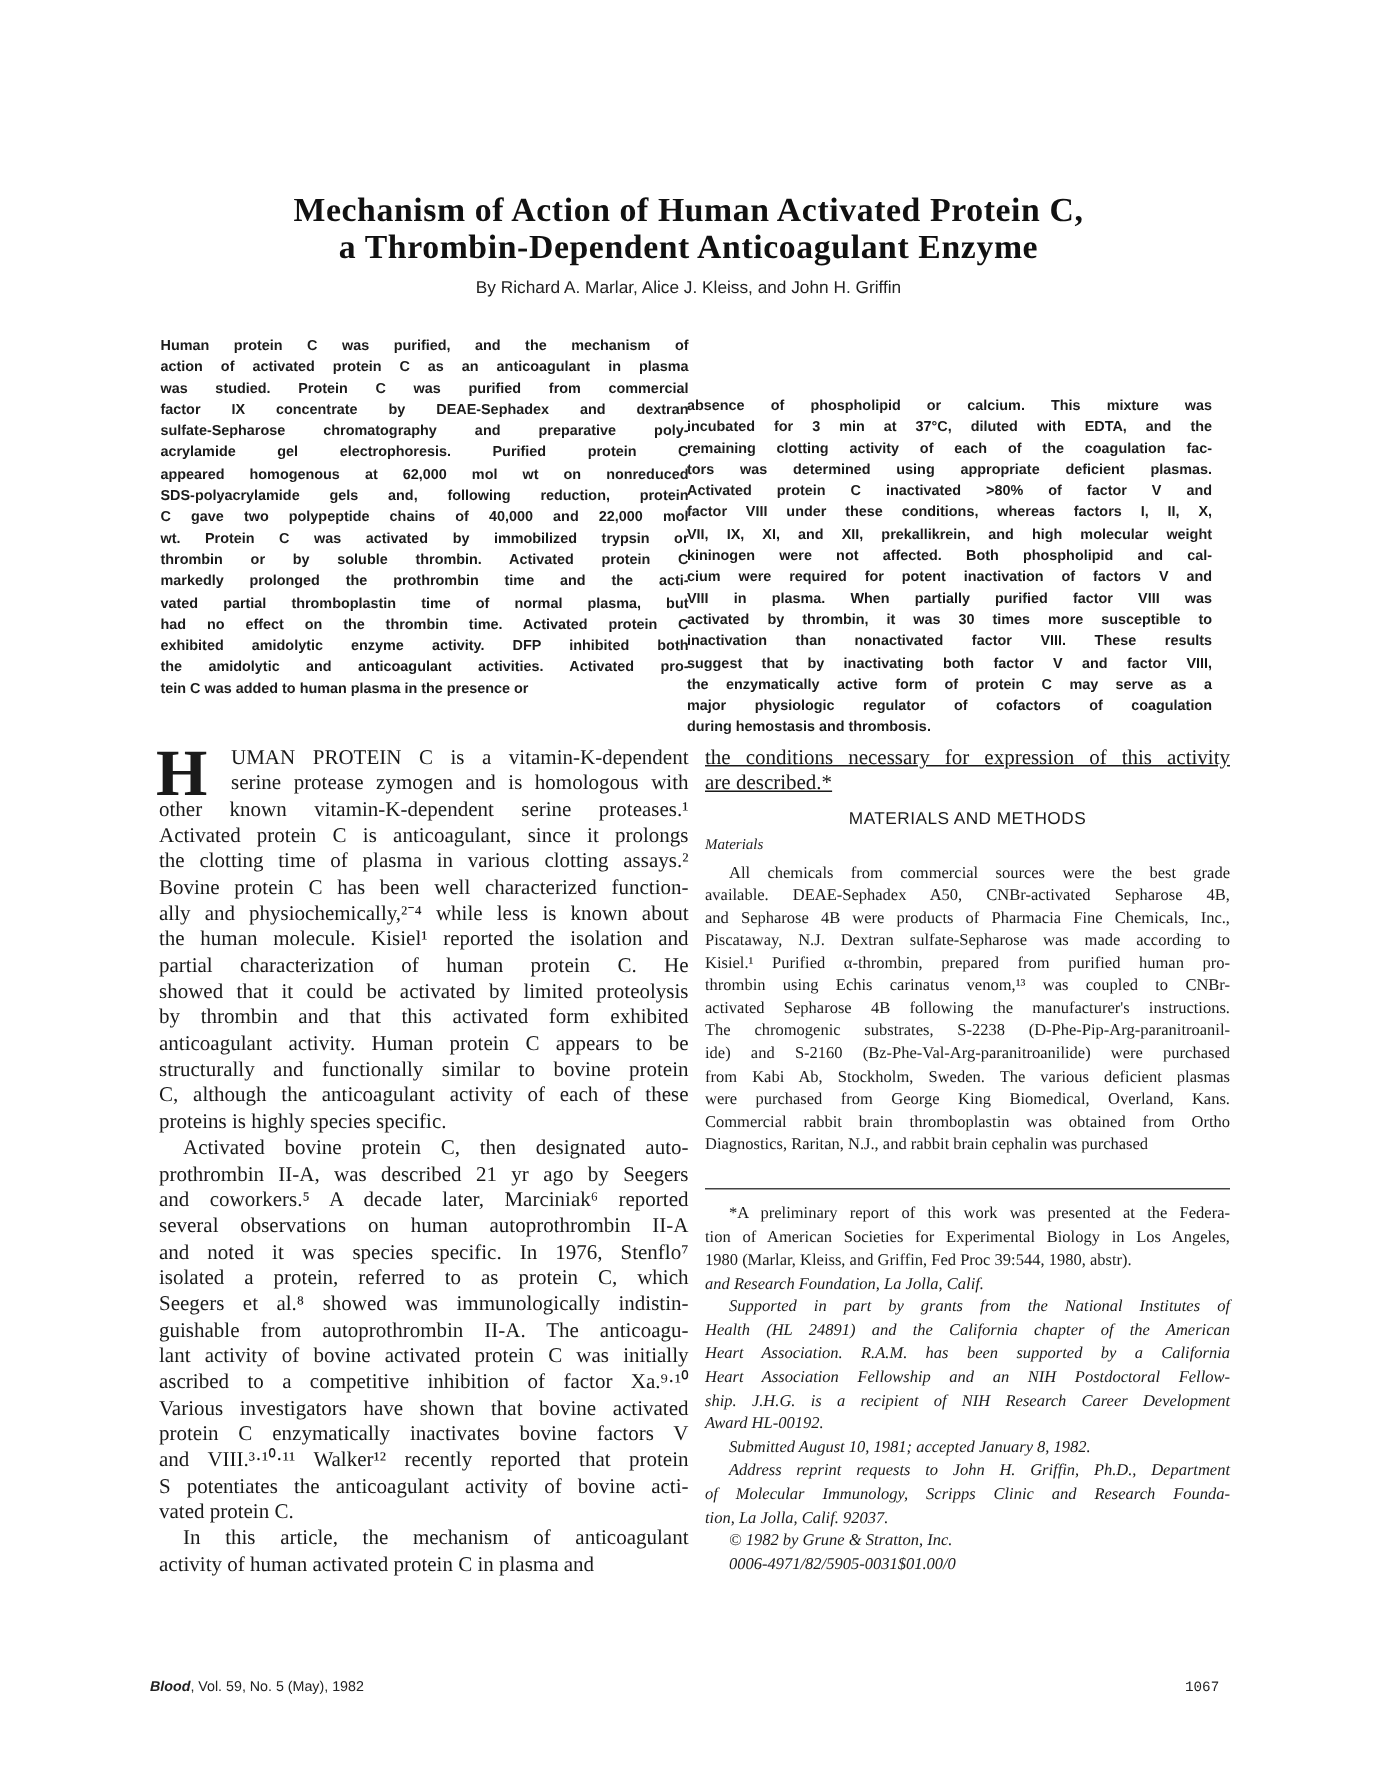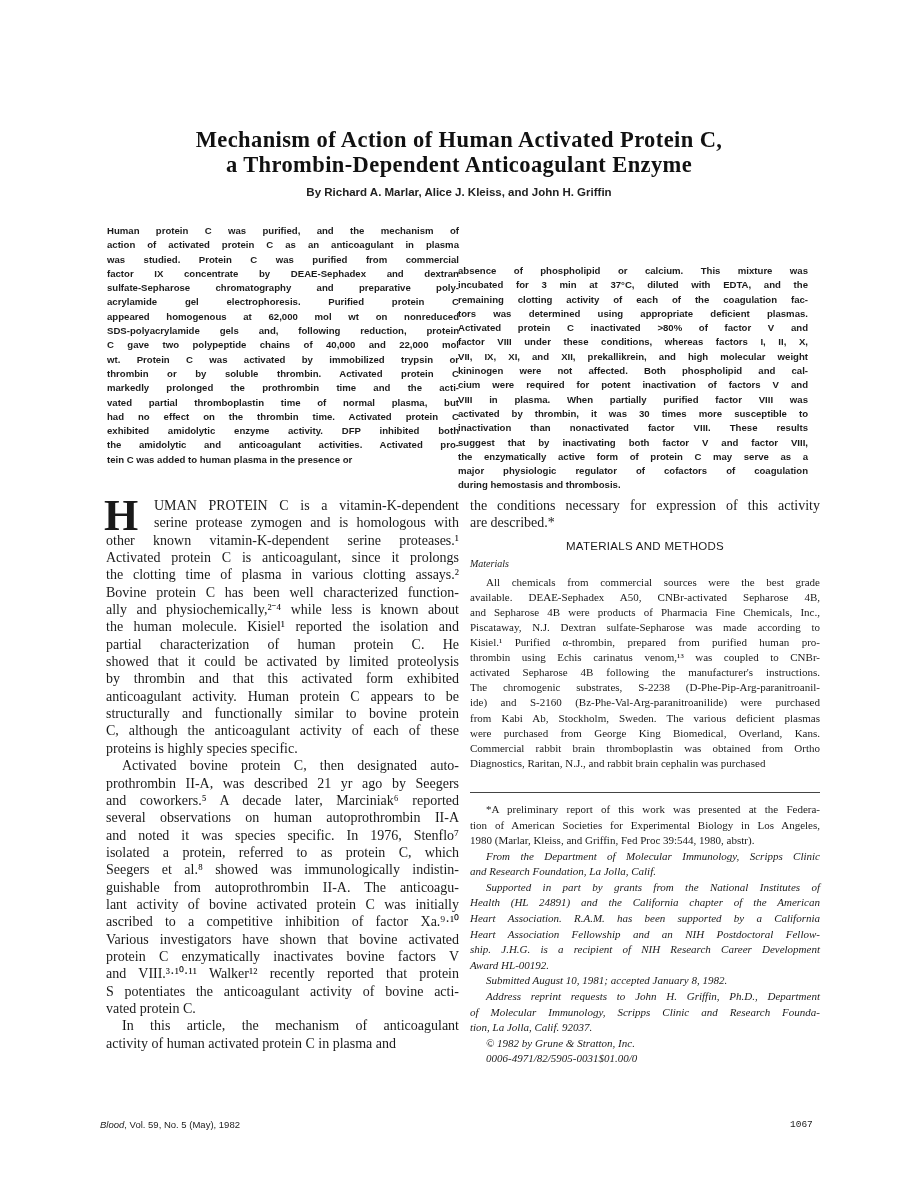--- a/index.html
+++ b/index.html
@@ -1,47 +1,47 @@
 <!DOCTYPE html>
 <html><head>
 <meta charset="utf-8">
 <style>
   html, body { margin: 0; padding: 0; background: #ffffff; }
   body { width: 918px; height: 1188px; position: relative; overflow: hidden; color: #1a1a1a; }
   .title { position: absolute; left: 0; width: 918px; top: 127px; text-align: center;
     font-family: "Liberation Serif", serif; font-weight: bold; font-size: 22.5px; line-height: 25px; letter-spacing: 0.4px; color: #111; }
   .authors { position: absolute; left: 0; width: 918px; top: 186px; text-align: center;
-    font-family: "Liberation Sans", sans-serif; font-size: 11.5px; color: #222; font-weight: bold; }
+    font-family: "Liberation Sans", sans-serif; font-size: 11.5px; color: #222; }
   .abstract { position: absolute; top: 224px; width: 352px;
     font-family: "Liberation Sans", sans-serif; font-weight: bold; font-size: 9.6px; line-height: 14.3px; color: #1c1c1c; }
   .abstract.left { left: 107px; }
   .abstract.right { left: 458px; width: 350px; margin-top: 40px; }
   .line { display: block; white-space: nowrap; text-align: justify; text-align-last: justify; height: 14.3px; overflow: visible; }
   .line.last { text-align-last: left; }
   .body-col { position: absolute; top: 497px; width: 353px;
     font-family: "Liberation Serif", serif; font-size: 14px; line-height: 17.35px; color: #1a1a1a; }
   .body-col.left { left: 106px; }
   .body-col .line { height: 17.35px; }
   .dropcap-wrap { position: relative; }
   .dropcap { position: absolute; left: -2px; top: 2px; font-family: "Liberation Serif", serif; font-weight: bold; font-size: 44px; line-height: 34px; }
   .indent1 { padding-left: 48px; }
   .pind { padding-left: 16px; }
   .right-col { position: absolute; left: 470px; top: 497px; width: 350px; font-family: "Liberation Serif", serif; color: #1a1a1a; }
-  .rc-body { font-size: 14px; line-height: 17.35px; }
+  .rc-body { font-size: 14px; line-height: 17.35px; text-decoration: underline; }
   .rc-body .line { height: 17.35px; }
   .section-head { font-family: "Liberation Sans", sans-serif; font-size: 11.5px; text-align: center; margin-top: 8px; letter-spacing: 0.3px; }
   .subsection { font-style: italic; font-size: 10px; margin-top: 6px; margin-bottom: 6px; }
   .small { font-size: 11px; line-height: 15.1px; }
   .small .line { height: 15.1px; }
   .rule { border-top: 1px solid #444; margin: 21px 0 9px 0; width: 350px; }
   .fn { font-size: 11px; line-height: 15.6px; }
   .fn .line { height: 15.6px; }
   .fn .it { font-style: italic; }
   .footer-left { position: absolute; left: 100px; top: 1119px; font-family: "Liberation Sans", sans-serif; font-size: 9.5px; color: #222; }
-  .footer-left i { font-style: italic; }
+  .footer-left i { font-style: italic; font-weight: bold; }
   .footer-right { position: absolute; left: 790px; top: 1119px; font-family: Liberation Mono, monospace; font-size: 9.5px; color: #222; }
 </style>
 </head>
 <body>
 
 <div class="title">
   <div>Mechanism of Action of Human Activated Protein C,</div>
   <div>a Thrombin-Dependent Anticoagulant Enzyme</div>
 </div>
 <div class="authors">By Richard A. Marlar, Alice J. Kleiss, and John H. Griffin</div>
@@ -147,21 +147,20 @@
       <span class="line last">Diagnostics, Raritan, N.J., and rabbit brain cephalin was purchased</span>
     </div>
   <div class="rule"></div>
   <div class="fn">
     <div id="fn-pre">
         <span class="line pind">*A preliminary report of this work was presented at the Federa-</span>
         <span class="line">tion of American Societies for Experimental Biology in Los Angeles,</span>
         <span class="line last">1980 (Marlar, Kleiss, and Griffin, Fed Proc 39:544, 1980, abstr).</span>
       </div>
     <div id="fn-aff" class="it">
-        <span class="line pind">From the Department of Molecular Immunology, Scripps Clinic</span>
         <span class="line last">and Research Foundation, La Jolla, Calif.</span>
       </div>
     <div id="fn-sup" class="it">
         <span class="line pind">Supported in part by grants from the National Institutes of</span>
         <span class="line">Health (HL 24891) and the California chapter of the American</span>
         <span class="line">Heart Association. R.A.M. has been supported by a California</span>
         <span class="line">Heart Association Fellowship and an NIH Postdoctoral Fellow-</span>
         <span class="line">ship. J.H.G. is a recipient of NIH Research Career Development</span>
         <span class="line last">Award HL-00192.</span>
       </div>

